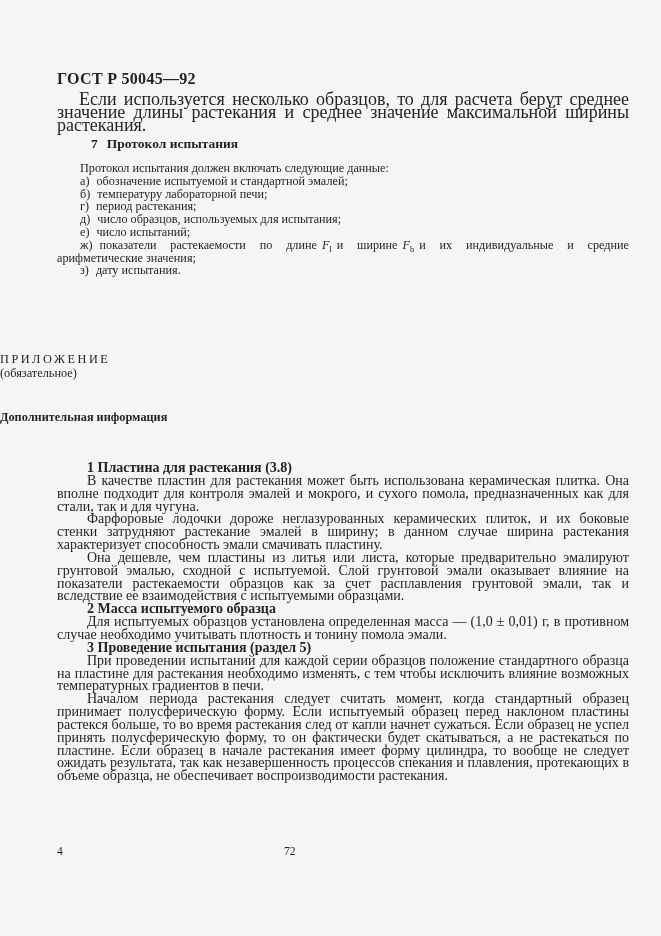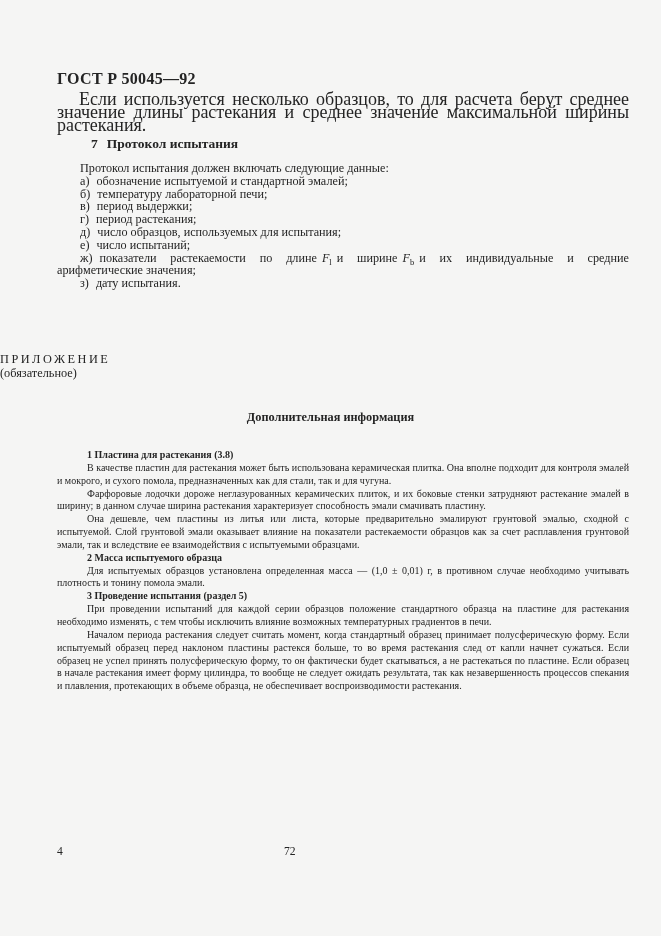--- a/index.html
+++ b/index.html
@@ -57,28 +57,27 @@
   .appendix-label-block {
     position: absolute;
     left: 0; top: 353px; width: 661px;
     text-align: left;
     font-size: 12.3px; line-height: 13.5px;
   }
   .appendix-label-block .label { letter-spacing: 2.5px; }
   .appendix-title {
     position: absolute;
     left: 0; top: 410px; width: 661px;
-    text-align: center;
     font-size: 12.3px;
     font-weight: bold;
   }
   .appendix-body {
     position: absolute;
-    left: 57px; top: 449px; width: 572px;
-    font-size: 10px; line-height: 12.85px;
+    left: 57px; top: 462px; width: 572px;
+    font-size: 14px; line-height: 12.85px;
   }
   .appendix-body p {
     margin: 0;
     text-indent: 30px;
     text-align: justify;
   }
   .appendix-body p.sub-heading {
     font-weight: bold;
     text-align: left;
   }
@@ -108,23 +107,20 @@
   </div>
 
   <div class="protocol-body">
     <p>Протокол испытания должен включать следующие данные:</p>
 
     <p>
       <span class="marker">а)</span><span>обозначение испытуемой и стандартной эмалей;</span>
     </p>
     <p>
       <span class="marker">б)</span><span>температуру лабораторной печи;</span>
-    </p>
-    <p>
-      <span class="marker">в)</span><span>период выдержки;</span>
     </p>
     <p>
       <span class="marker">г)</span><span>период растекания;</span>
     </p>
     <p>
       <span class="marker">д)</span><span>число образцов, используемых для испытания;</span>
     </p>
     <p>
       <span class="marker">е)</span><span>число испытаний;</span>
     </p>

